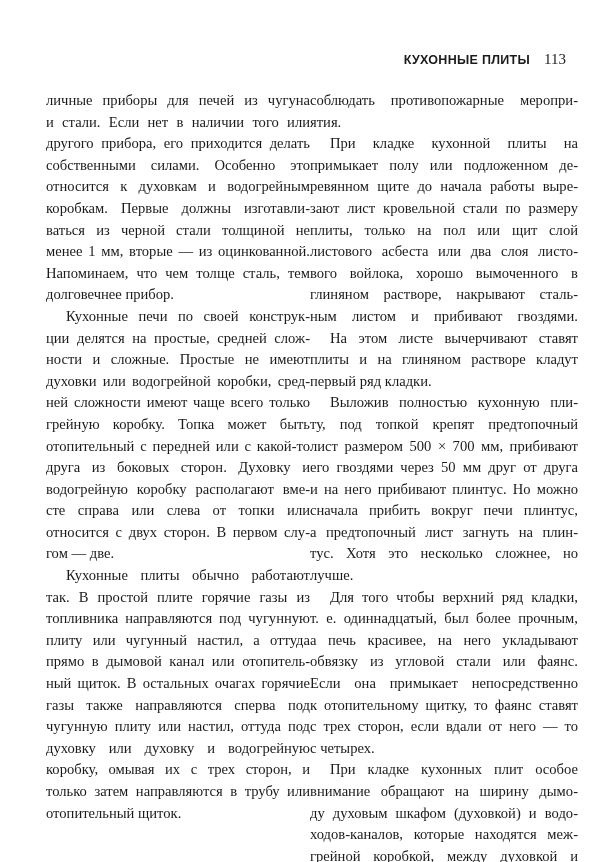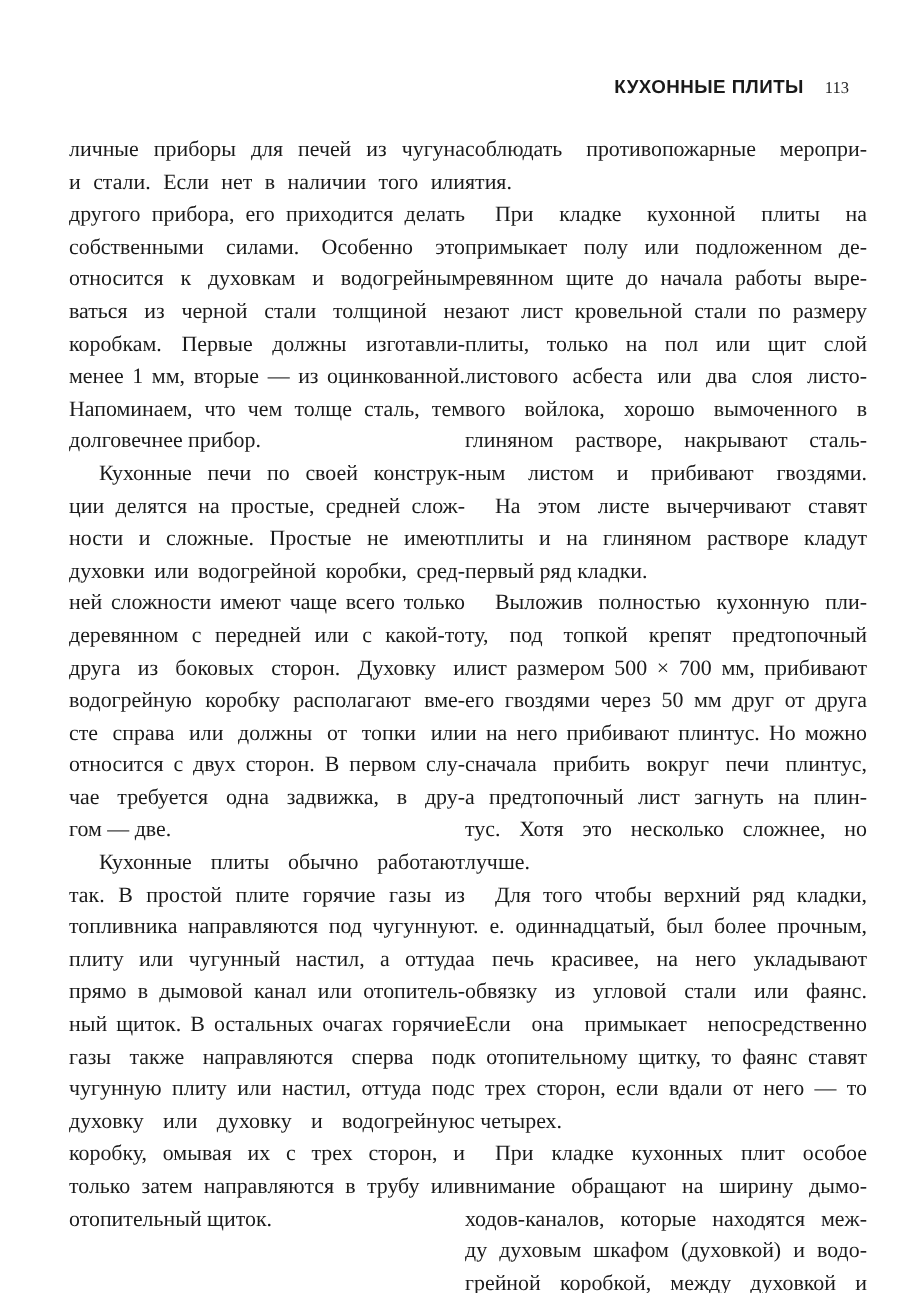--- a/index.html
+++ b/index.html
@@ -25,21 +25,21 @@
       font-size: 12.5px;
     }
     .running-head .section {
       font-family: "Liberation Sans", "DejaVu Sans", sans-serif;
       font-weight: bold;
       letter-spacing: 0.3px;
       text-align: center;
     }
     .running-head .page-num {
       font-family: "Liberation Serif", serif;
-      font-size: 11px;
+      font-size: 15px;
     }
     .column {
       position: absolute;
       top: 90px;
       width: 264px;
       font-size: 14.6px;
       line-height: 21.6px;
       text-align: justify;
       text-align-last: left;
       hyphens: manual;
@@ -68,36 +68,36 @@
   <span class="section">КУХОННЫЕ ПЛИТЫ</span>
   <span class="page-num">113</span>
 </div>
 
 <div class="column col-left" id="col-left">
     <span class="line">личные приборы для печей из чугуна</span>
     <span class="line">и стали. Если нет в наличии того или</span>
     <span class="line">другого прибора, его приходится делать</span>
     <span class="line">собственными силами. Особенно это</span>
     <span class="line">относится к духовкам и водогрейным</span>
+    <span class="line">коробкам. Первые должны изготавли-</span>
     <span class="line">ваться из черной стали толщиной не</span>
-    <span class="line">коробкам. Первые должны изготавли-</span>
     <span class="line">менее 1 мм, вторые — из оцинкованной.</span>
     <span class="line">Напоминаем, что чем толще сталь, тем</span>
     <span class="line last">долговечнее прибор.</span>
     <span class="line indent">Кухонные печи по своей конструк-</span>
     <span class="line">ции делятся на простые, средней слож-</span>
     <span class="line">ности и сложные. Простые не имеют</span>
     <span class="line">духовки или водогрейной коробки, сред-</span>
     <span class="line">ней сложности имеют чаще всего только</span>
-    <span class="line">деревянном с передней или с какой-то</span>
+    <span class="line">грейную коробку. Топка может быть</span>
+    <span class="line">отопительный с передней или с какой-то</span>
     <span class="line">друга из боковых сторон. Духовку и</span>
     <span class="line">водогрейную коробку располагают вме-</span>
-    <span class="line">сте справа или должны от топки или</span>
+    <span class="line">сте справа или слева от топки или</span>
     <span class="line">относится с двух сторон. В первом слу-</span>
-    <span class="line">чае требуется одна задвижка, в дру-</span>
     <span class="line last">гом — две.</span>
     <span class="line indent">Кухонные плиты обычно работают</span>
     <span class="line">так. В простой плите горячие газы из</span>
     <span class="line">топливника направляются под чугунную</span>
     <span class="line">плиту или чугунный настил, а оттуда</span>
     <span class="line">прямо в дымовой канал или отопитель-</span>
     <span class="line">ный щиток. В остальных очагах горячие</span>
     <span class="line">газы также направляются сперва под</span>
     <span class="line">чугунную плиту или настил, оттуда под</span>
     <span class="line">духовку или духовку и водогрейную</span>
@@ -132,16 +132,16 @@
     <span class="line indent">Для того чтобы верхний ряд кладки,</span>
     <span class="line">т. е. одиннадцатый, был более прочным,</span>
     <span class="line">а печь красивее, на него укладывают</span>
     <span class="line">обвязку из угловой стали или фаянс.</span>
     <span class="line">Если она примыкает непосредственно</span>
     <span class="line">к отопительному щитку, то фаянс ставят</span>
     <span class="line">с трех сторон, если вдали от него — то</span>
     <span class="line last">с четырех.</span>
     <span class="line indent">При кладке кухонных плит особое</span>
     <span class="line">внимание обращают на ширину дымо-</span>
+    <span class="line">ду духовым шкафом (духовкой) и водо-</span>
     <span class="line">ходов-каналов, которые находятся меж-</span>
-    <span class="line">ду духовым шкафом (духовкой) и водо-</span>
     <span class="line">грейной коробкой, между духовкой и</span>
   </div>
 
 </body></html>

